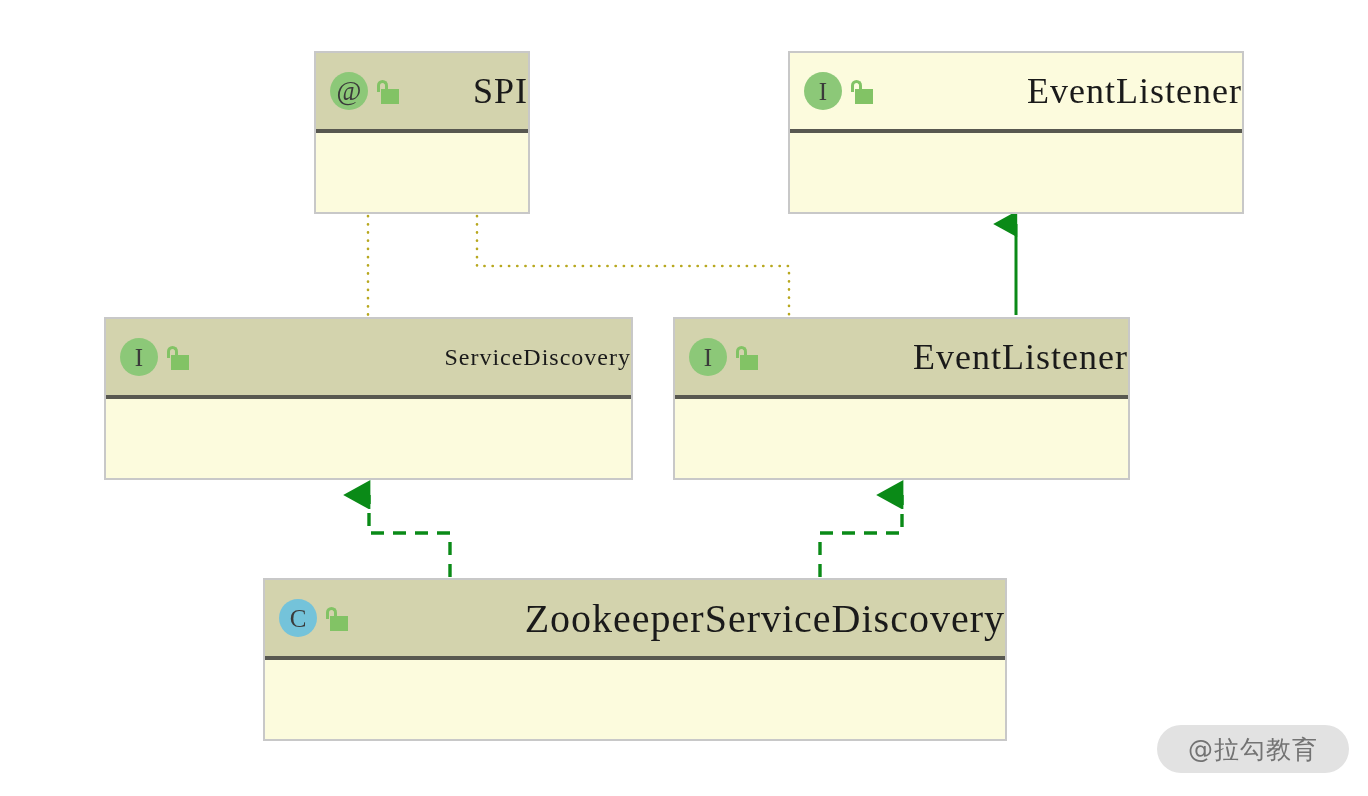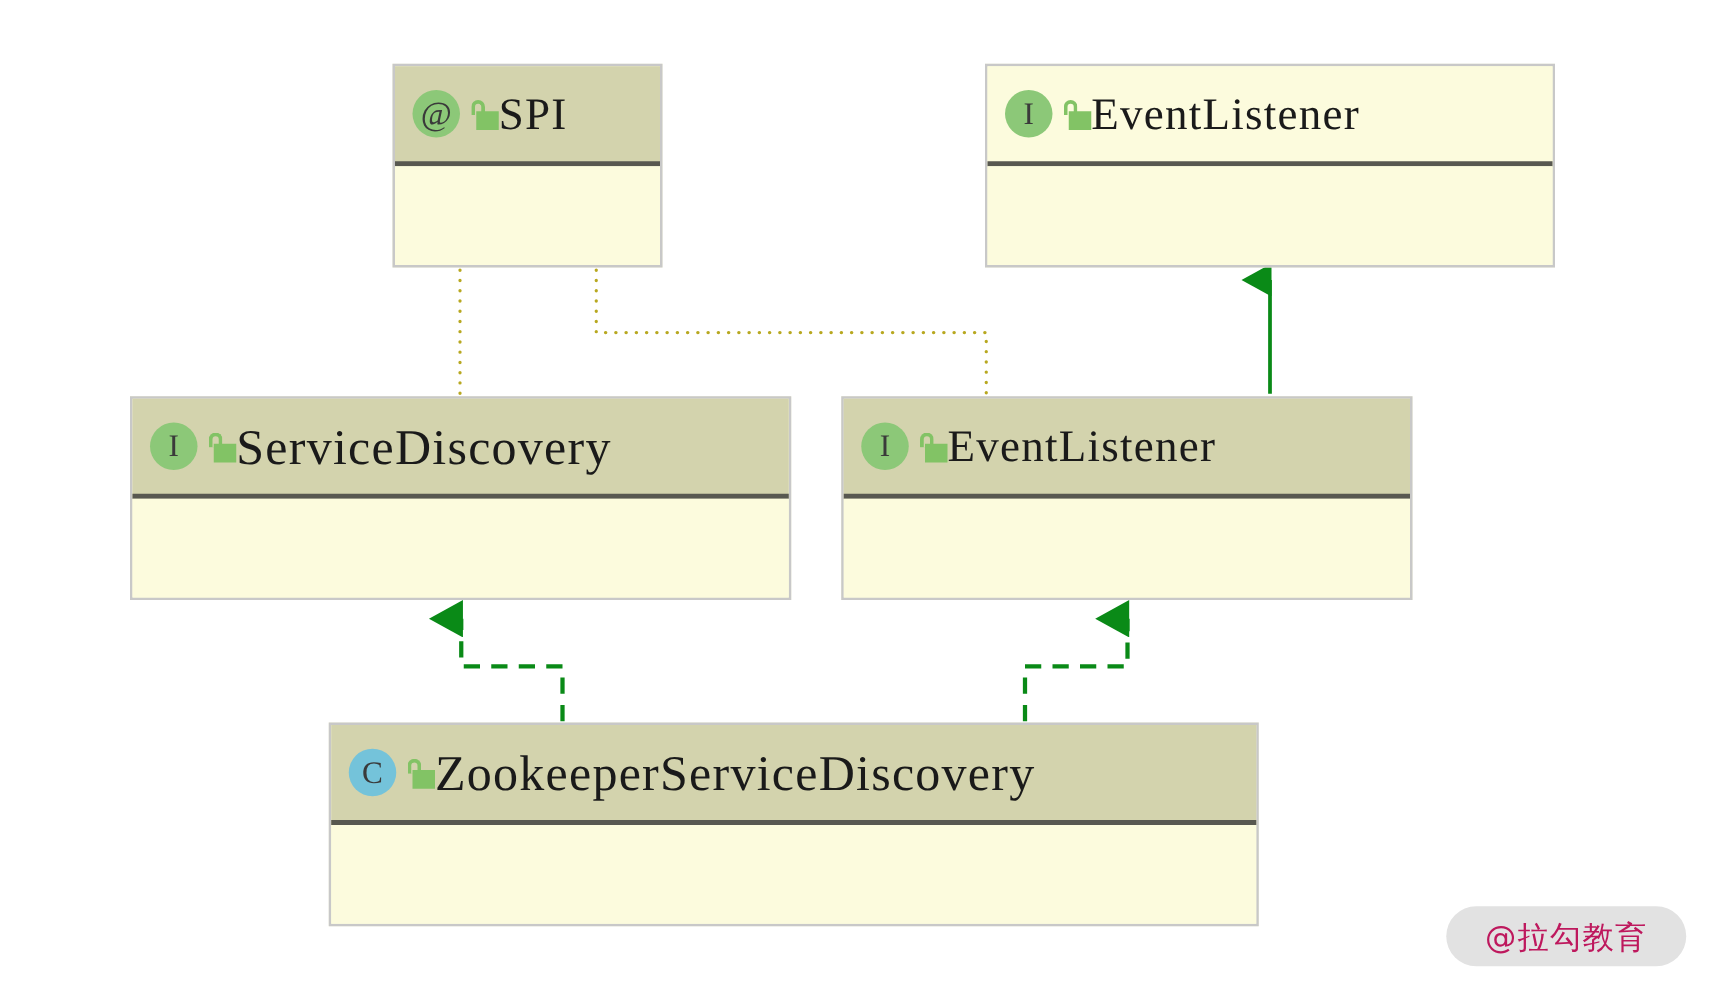--- a/index.html
+++ b/index.html
@@ -89,34 +89,34 @@
     width: 11px;
     height: 12px;
     border: 3px solid #82c365;
     border-bottom: none;
     border-top-left-radius: 7px;
     border-top-right-radius: 7px;
     box-sizing: border-box;
   }
   .uml-title {
     flex: 1 1 auto;
-    text-align: left;
+    text-align: right;
     color: #1a1a1a;
     letter-spacing: 1px;
     white-space: nowrap;
     font-family: "Liberation Serif", "DejaVu Serif", serif;
   }
   #watermark {
     position: absolute;
     display: flex;
     align-items: center;
     justify-content: center;
     background: #e2e2e2;
     border-radius: 26px;
-    color: #be185d;
+    color: #737373;
     font-family: "DejaVu Sans", "Liberation Sans", sans-serif;
     letter-spacing: 1px;
     user-select: none;
   }
 </style>
 </head>
 <body>
 
 <div id="canvas">
 
@@ -172,21 +172,21 @@
     <div class="uml-body"></div>
   </div>
 
   <div class="uml-box" style="left:104px; top:317px; width:529px; height:163px;">
     <div class="uml-header" style="height:80px;">
       <span class="badge badge-interface">I</span>
       <span class="lock">
         <span class="lock-shackle"></span>
           <span class="lock-body"></span>
       </span>
-      <span class="uml-title" style="font-size:40px;">ServiceDiscovery</span>
+      <span class="uml-title" style="font-size:24px;">ServiceDiscovery</span>
     </div>
     <div class="uml-body"></div>
   </div>
 
   <div class="uml-box" style="left:673px; top:317px; width:457px; height:163px;">
     <div class="uml-header" style="height:80px;">
       <span class="badge badge-interface">I</span>
       <span class="lock">
         <span class="lock-shackle"></span>
           <span class="lock-body"></span>

